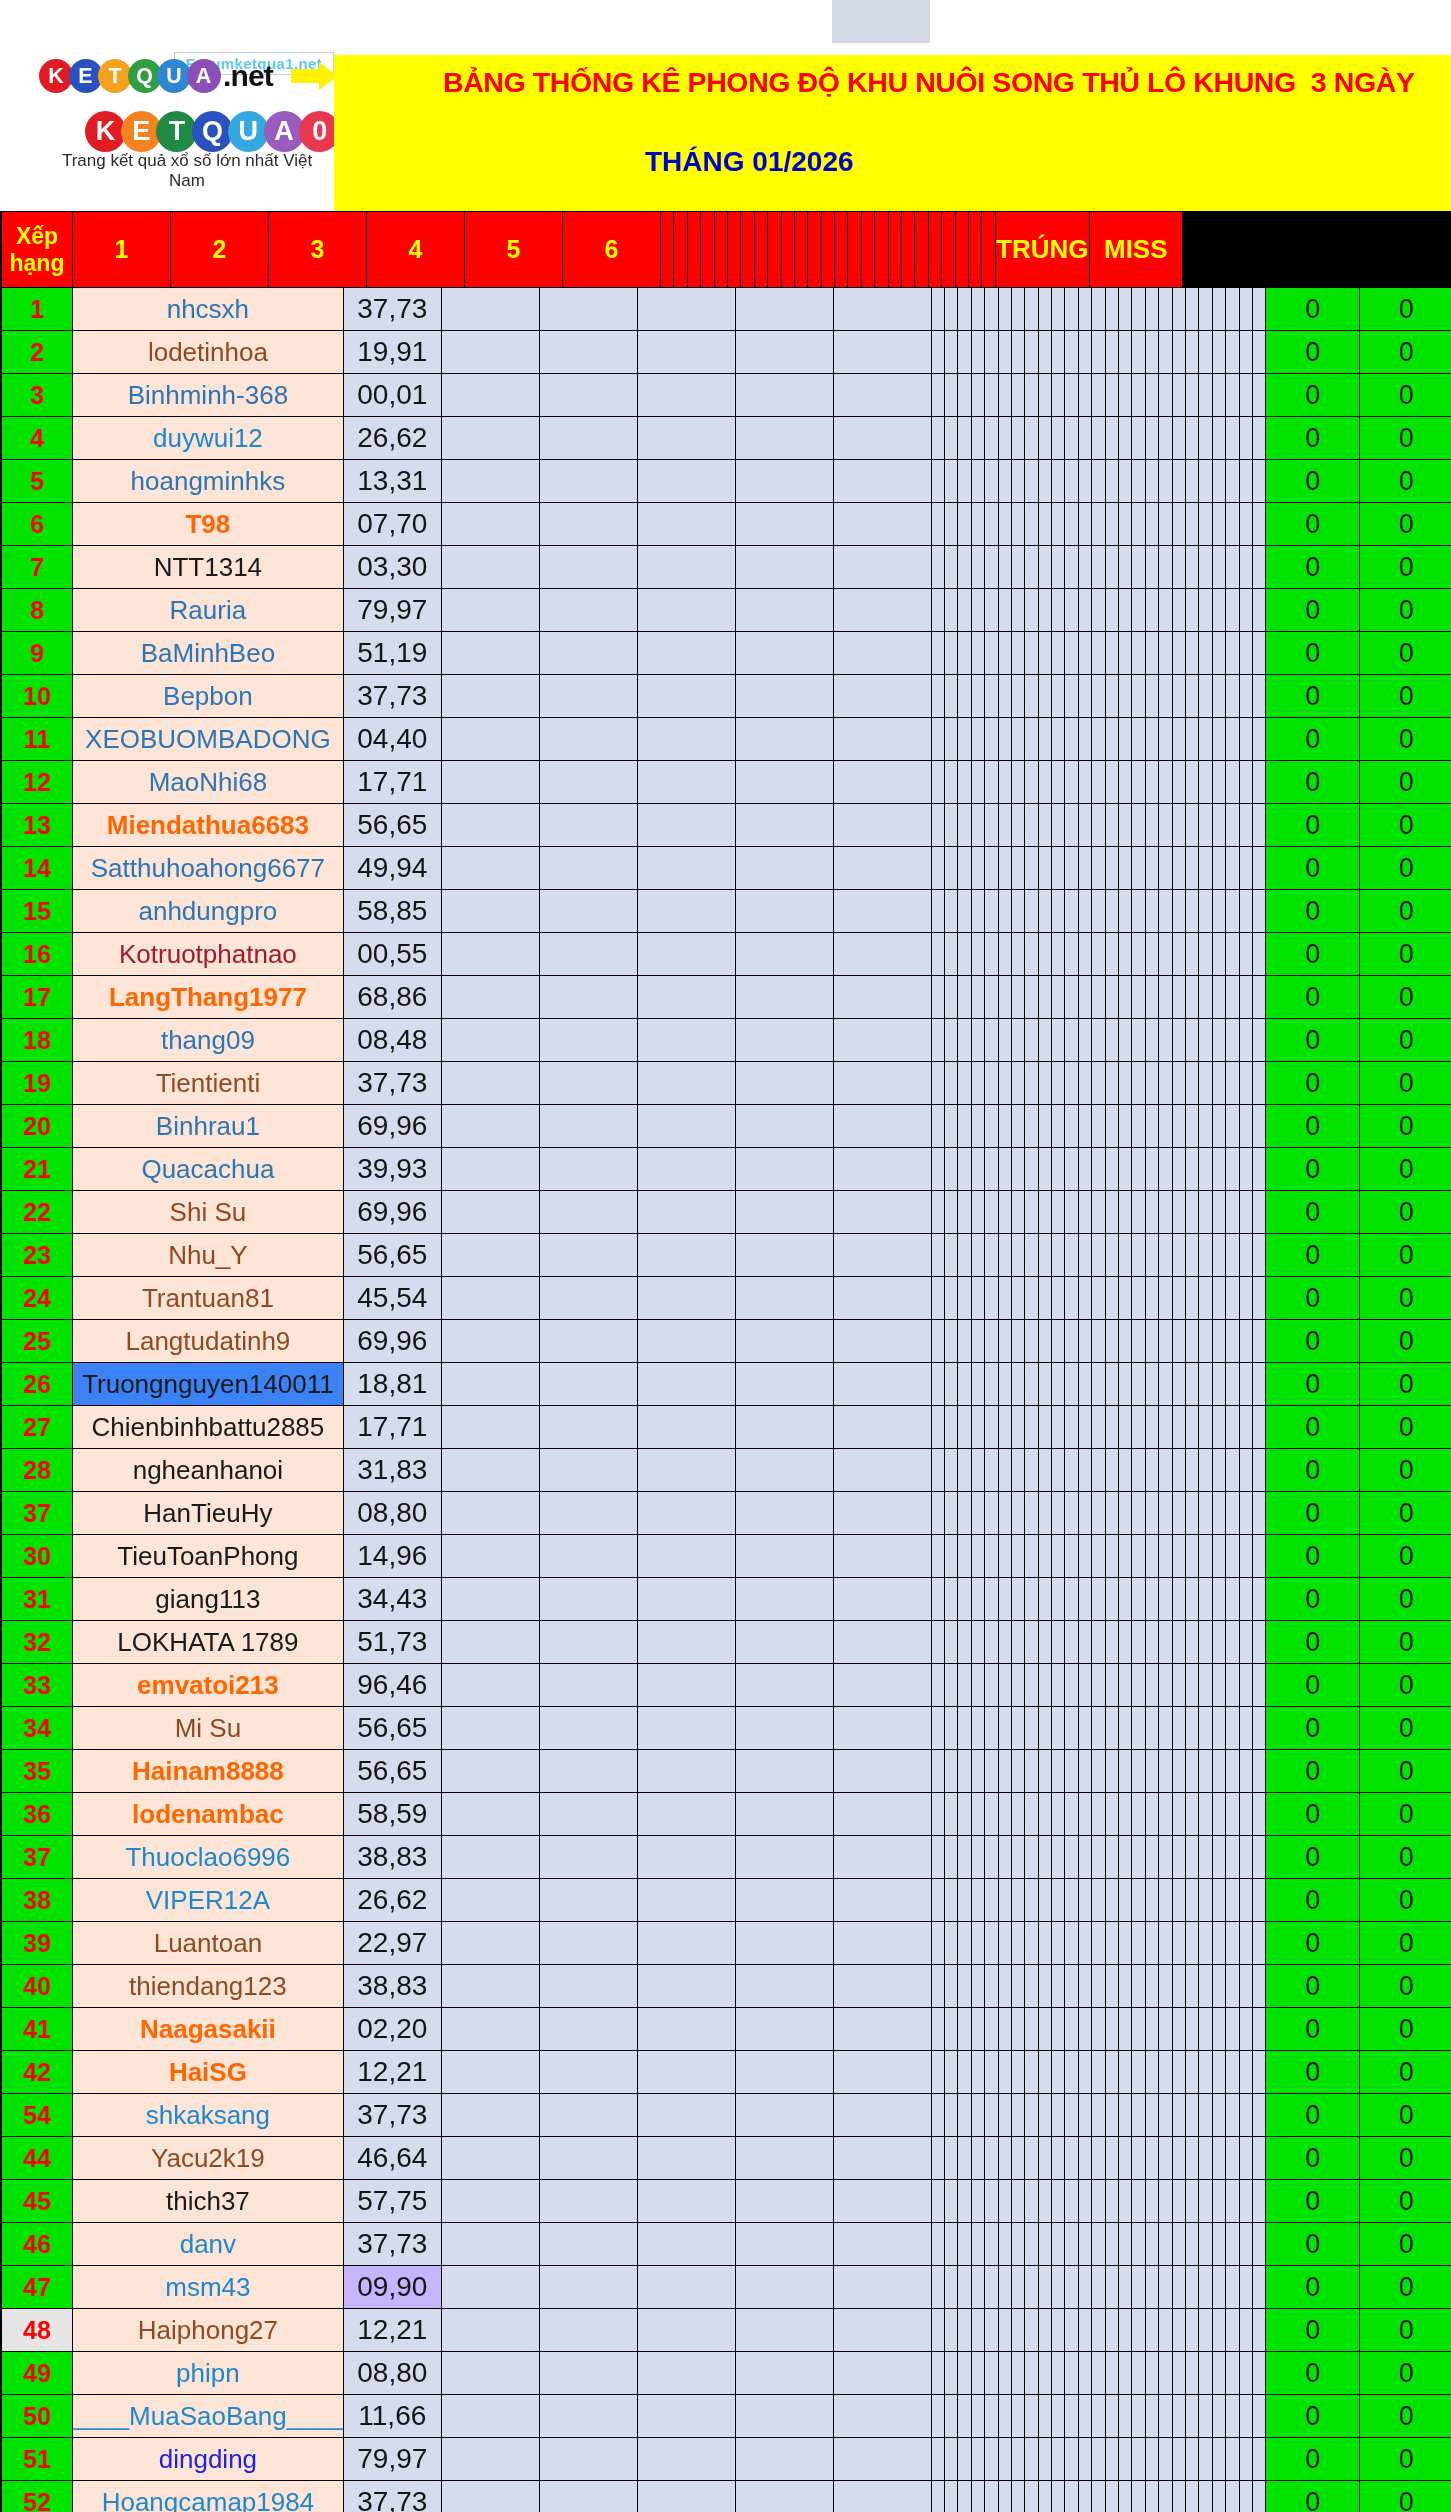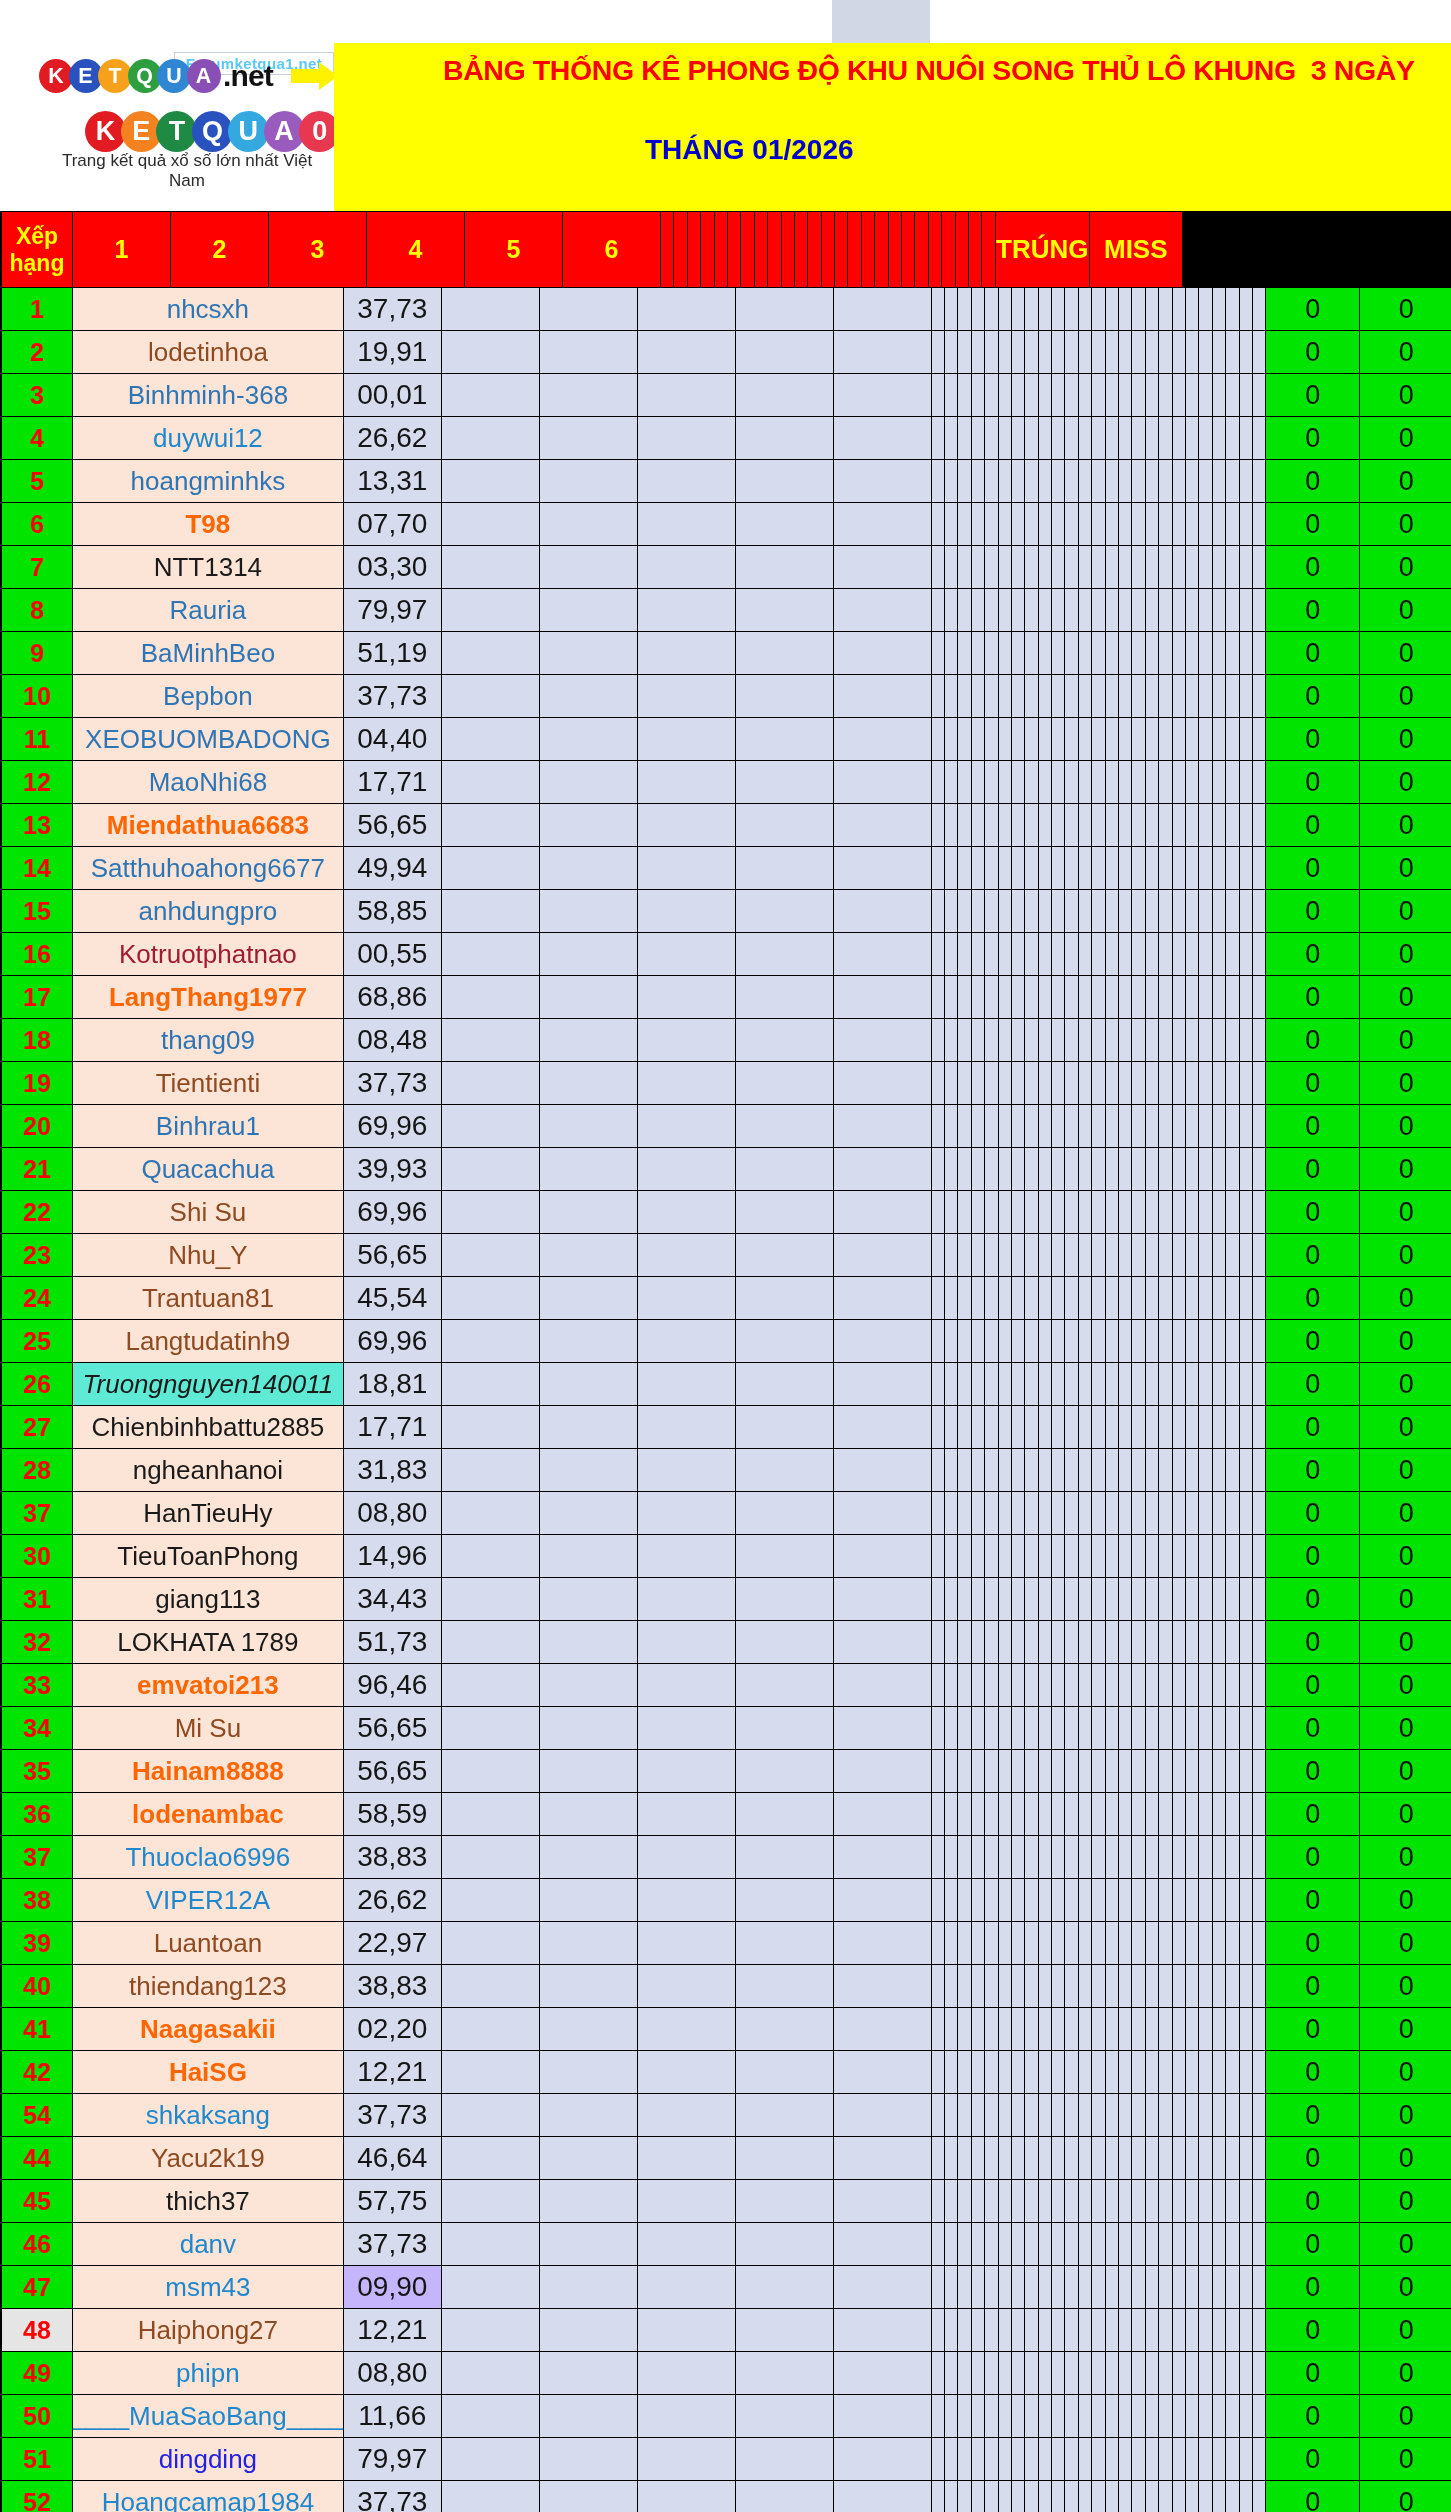--- a/index.html
+++ b/index.html
@@ -87,21 +87,21 @@
           <span class="circle c2" style="background: rgb(42, 82, 190);">Q</span>
           <span class="circle c2" style="background: rgb(53, 168, 224);">U</span>
           <span class="circle c2" style="background: rgb(154, 91, 191);">A</span>
           <span class="circle c2" style="background: rgb(232, 56, 79);">0</span>
           <span class="circle c2" style="background: rgb(47, 94, 31);">2</span>
         </span>
       <span class="net2">.net</span>
     </div>
     <div class="tagline">Trang kết quả xổ số lớn nhất Việt Nam</div>
   </div>
-  <div class="title-box" style="background: rgb(255, 255, 0);">
+  <div class="title-box" style="background: rgb(255, 255, 0); margin-top: 12px;">
     <div class="title-line1" style="color: rgb(254, 0, 0);">BẢNG THỐNG KÊ PHONG ĐỘ KHU NUÔI SONG THỦ LÔ KHUNG  3 NGÀY</div>
     <div class="title-line2" style="color: rgb(0, 0, 204);">THÁNG 01/2026</div>
   </div>
   <div class="gray-block"></div>
 </div>
 
 <div class="grid" id="grid">
     <div class="tr">
       <div class="th w-rank">Xếp hạng</div>
       <div class="th w-day">1</div>
@@ -1058,21 +1058,21 @@
       <div class="td w-nar" style="background: rgb(214, 220, 238);"></div>
       <div class="td w-nar" style="background: rgb(214, 220, 238);"></div>
       <div class="td w-nar" style="background: rgb(214, 220, 238);"></div>
       <div class="td w-nar" style="background: rgb(214, 220, 238);"></div>
       <div class="td w-nar" style="background: rgb(214, 220, 238);"></div>
       <div class="td hit w-trung" style="background: rgb(0, 228, 0);">0</div>
       <div class="td hit w-miss" style="background: rgb(0, 228, 0);">0</div>
     </div>
     <div class="tr">
       <div class="td rank w-rank" style="background: rgb(0, 228, 0); color: rgb(254, 0, 0);">26</div>
-      <div class="td nik w-nik" style="background: #5eead4; color: rgb(26, 26, 26); font-style: italic;">Truongnguyen140011</div>
+      <div class="td nik w-nik" style="background: #3b82f6; color: rgb(26, 26, 26);">Truongnguyen140011</div>
       <div class="td val w-day" style="background: rgb(214, 220, 238);">18,81</div>
       <div class="td w-day" style="background: rgb(214, 220, 238);"></div>
       <div class="td w-day" style="background: rgb(214, 220, 238);"></div>
       <div class="td w-day" style="background: rgb(214, 220, 238);"></div>
       <div class="td w-day" style="background: rgb(214, 220, 238);"></div>
       <div class="td w-day" style="background: rgb(214, 220, 238);"></div>
       <div class="td w-nar" style="background: rgb(214, 220, 238);"></div>
       <div class="td w-nar" style="background: rgb(214, 220, 238);"></div>
       <div class="td w-nar" style="background: rgb(214, 220, 238);"></div>
       <div class="td w-nar" style="background: rgb(214, 220, 238);"></div>

